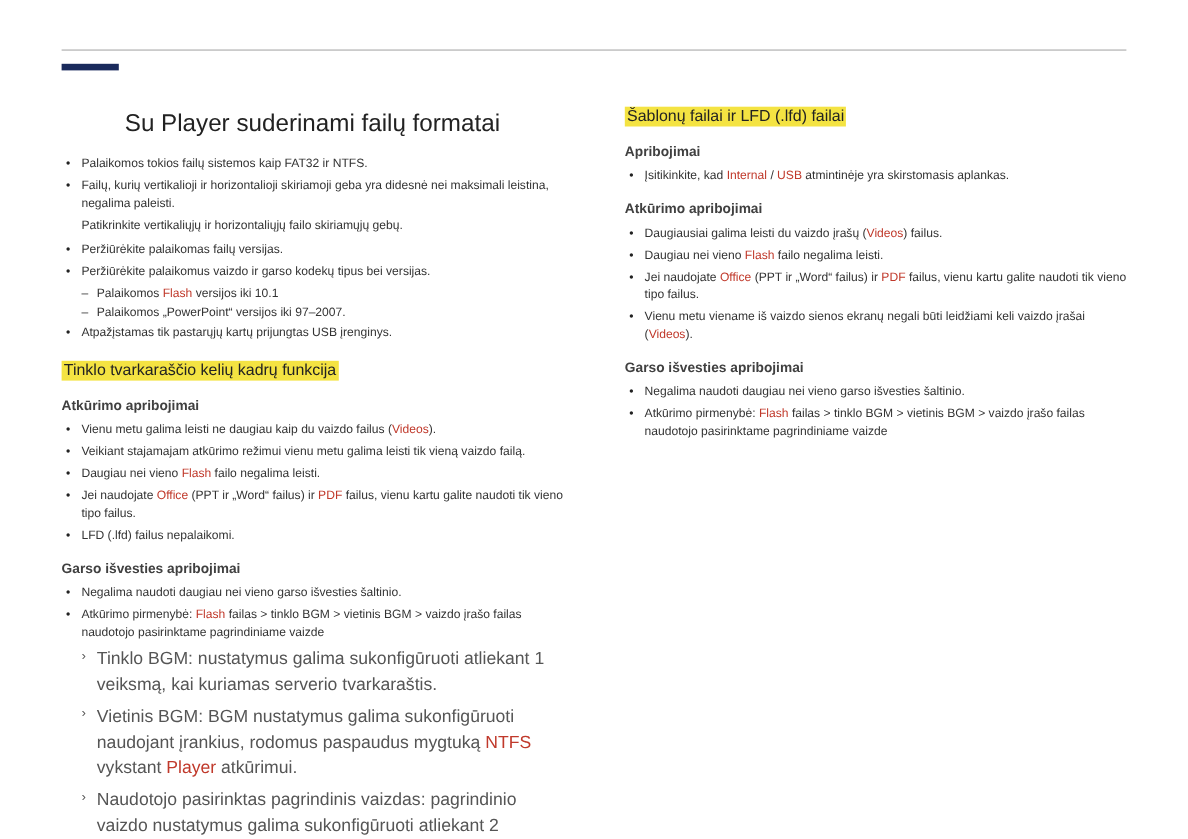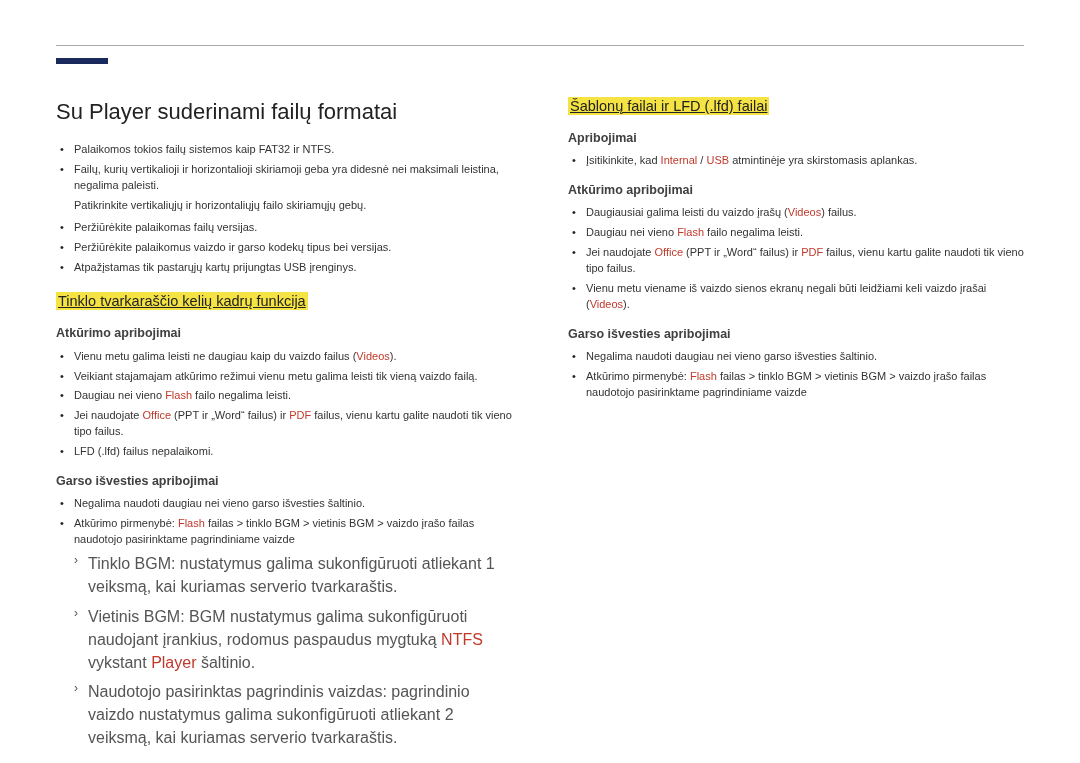--- a/index.html
+++ b/index.html
@@ -33,29 +33,29 @@
     display: flex;
     gap: 56px;
     margin-top: 40px;
   }
   .col { flex: 1 1 0; min-width: 0; }
   h1 {
     font-size: 22px;
     font-weight: 400;
     color: #222;
     margin-bottom: 14px;
+    text-align: center;
   }
   .section-title {
     display: inline;
     font-size: 14.5px;
     font-weight: 500;
     color: #222;
     background: #f4e342;
     padding: 1px 2px;
-    text-decoration: underline;
   }
   .section-title-wrap { margin: 16px 0 10px 0; }
   h3.sub {
     font-size: 12.5px;
     font-weight: 600;
     color: #404040;
     margin-top: 12px;
     margin-bottom: 6px;
   }
   ul.bullets { list-style: none; padding-left: 0; }
@@ -121,20 +121,26 @@
 
     <ul class="bullets">
       <li>Palaikomos tokios failų sistemos kaip FAT32 ir NTFS.</li>
       <li>Failų, kurių vertikalioji ir horizontalioji skiriamoji geba yra didesnė nei maksimali leistina, negalima paleisti.</li>
     </ul>
     <div class="sub-indent">Patikrinkite vertikaliųjų ir horizontaliųjų failo skiriamųjų gebų.</div>
     <ul class="bullets">
       <li>Peržiūrėkite palaikomas failų versijas.</li>
       <li>Peržiūrėkite palaikomus vaizdo ir garso kodekų tipus bei versijas.</li>
     </ul>
+    <ul class="dash">
+      <li>
+        <span>Palaikomos </span><span class="red">Flash</span><span> versijos iki 10.1</span>
+      </li>
+      <li>Palaikomos „PowerPoint“ versijos iki 97–2007.</li>
+    </ul>
     <ul class="bullets">
       <li>Atpažįstamas tik pastarųjų kartų prijungtas USB įrenginys.</li>
     </ul>
 
     <div class="section-title-wrap">
       <span class="section-title">Tinklo tvarkaraščio kelių kadrų funkcija</span>
     </div>
 
     <h3 class="sub">Atkūrimo apribojimai</h3>
     <ul class="bullets">
@@ -154,21 +160,21 @@
     <h3 class="sub">Garso išvesties apribojimai</h3>
     <ul class="bullets">
       <li>Negalima naudoti daugiau nei vieno garso išvesties šaltinio.</li>
       <li>
         <span>Atkūrimo pirmenybė: </span><span class="red">Flash</span><span> failas &gt; tinklo BGM &gt; vietinis BGM &gt; vaizdo įrašo failas naudotojo pasirinktame pagrindiniame vaizde</span>
       </li>
     </ul>
     <ul class="arrow">
       <li>Tinklo BGM: nustatymus galima sukonfigūruoti atliekant 1 veiksmą, kai kuriamas serverio tvarkaraštis.</li>
       <li>
-        <span>Vietinis BGM: BGM nustatymus galima sukonfigūruoti naudojant įrankius, rodomus paspaudus mygtuką </span><span class="red">NTFS</span><span> vykstant </span><span class="red">Player</span><span> šaltinio.</span>
+        <span>Vietinis BGM: BGM nustatymus galima sukonfigūruoti naudojant įrankius, rodomus paspaudus mygtuką </span><span class="red">NTFS</span><span> vykstant </span><span class="red">Player</span><span> atkūrimui.</span>
       </li>
       <li>Naudotojo pasirinktas pagrindinis vaizdas: pagrindinio vaizdo nustatymus galima sukonfigūruoti atliekant 2 veiksmą, kai kuriamas serverio tvarkaraštis.</li>
     </ul>
   </div>
 
   <div class="col">
     <div class="section-title-wrap" style="margin-top:0">
       <span class="section-title">Šablonų failai ir LFD (.lfd) failai</span>
     </div>
 

